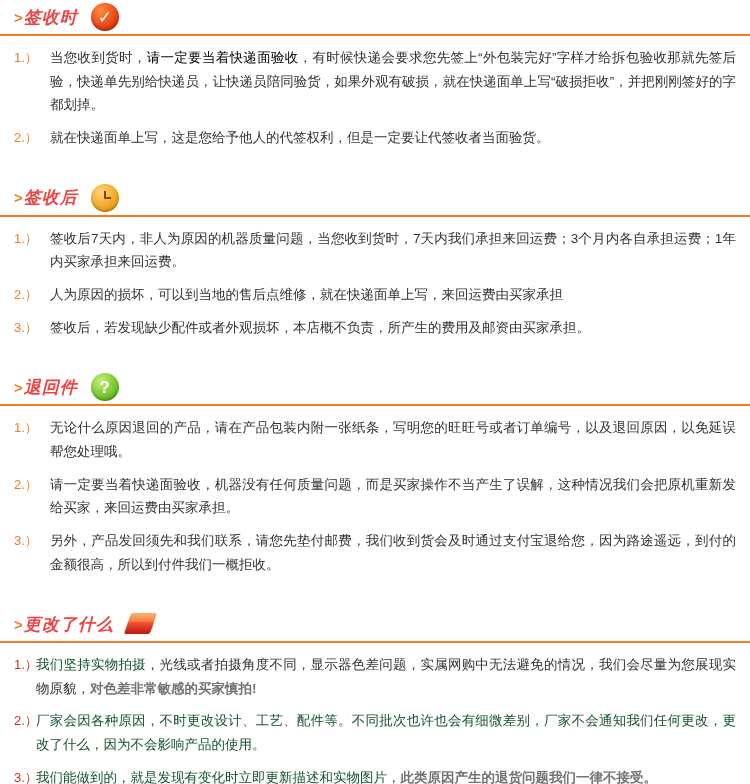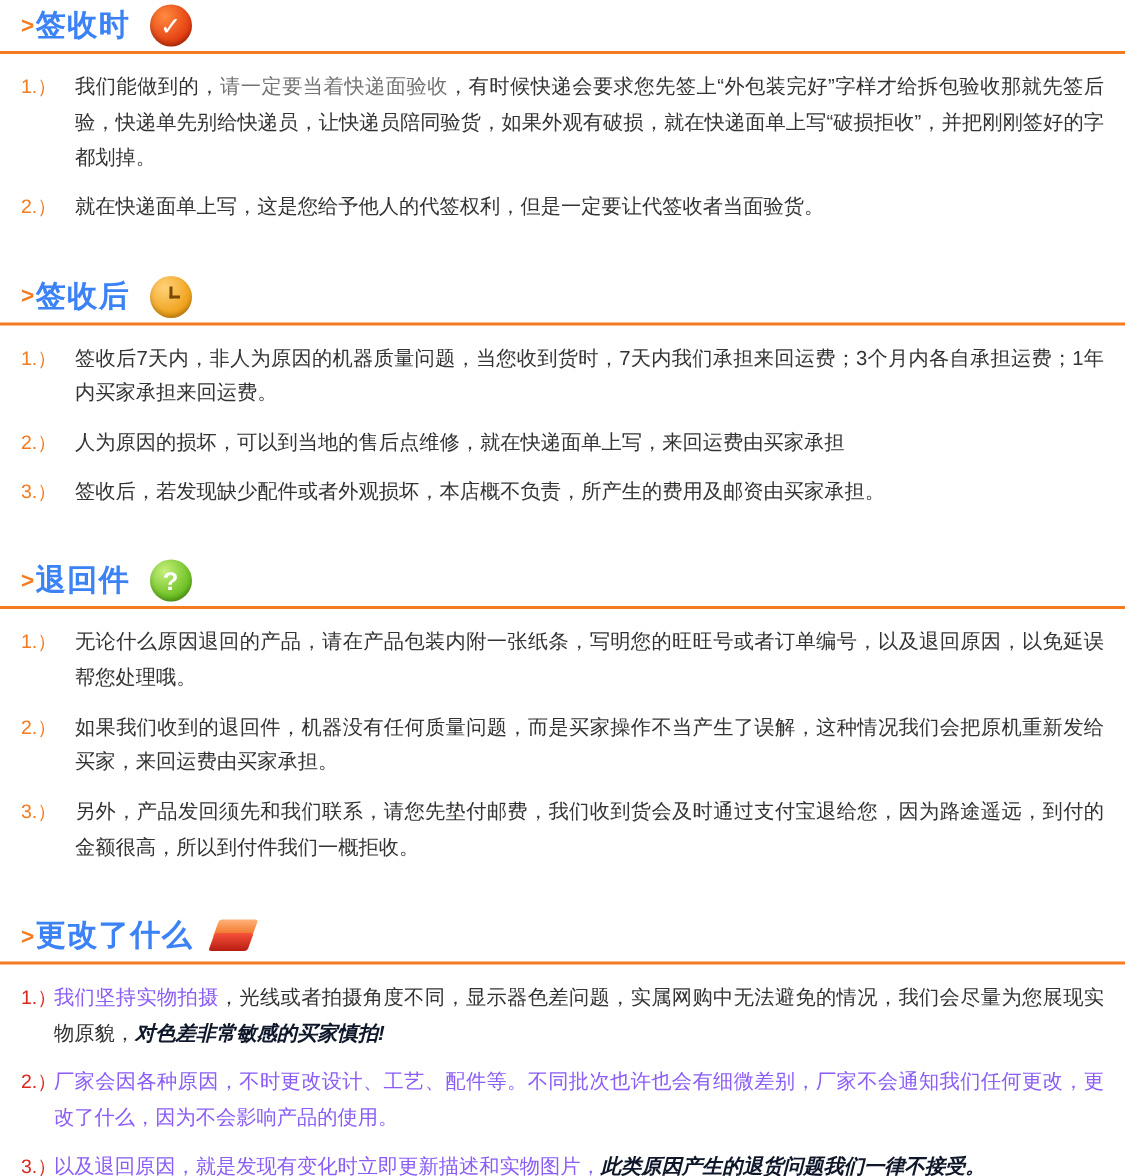--- a/index.html
+++ b/index.html
@@ -29,25 +29,26 @@
     box-sizing: border-box;
   }
   .sec-head .arrow {
     color: #f47b20;
     font-size: 15px;
     font-weight: bold;
     line-height: 1;
     margin-right: 1px;
   }
   .sec-title {
-    color: #3b82f6;
-    font-size: 20px;
+    color: #ef4444;
+    font-size: 17px;
     font-weight: bold;
     letter-spacing: 1px;
     line-height: 1;
+    font-style: italic;
   }
   .sec-icon {
     margin-left: 12px;
     width: 30px;
     height: 30px;
     display: inline-flex;
     align-items: center;
     justify-content: center;
     flex: none;
   }
@@ -74,36 +75,35 @@
     width: 36px;
     font-size: 13px;
     padding-top: 1px;
     letter-spacing: 0px;
   }
   .item .txt {
     flex: 1;
     text-align: justify;
   }
   .item .txt .hl {
-    color: #737373;
+    color: #000000;
   }
   .sec-color .item .num {
     width: 22px;
     color: #d92b1c;
   }
   .sec-color .item .txt {
     color: #333;
   }
   .sec-color .item .txt .hlred {
-    color: #0f172a;
+    color: #737373;
     font-weight: bold;
-    font-style: italic;
   }
   .sec-color .item .txt .lead {
-    color: #8b5cf6;
+    color: #14532d;
   }
   .spacer-md { height: 14px; }
 
   
   .icon-check {
     width: 28px; height: 28px; border-radius: 50%;
     background: radial-gradient(circle at 35% 28%, #ff8a3d 0%, #e23a0f 70%, #b02806 100%);
     display: flex; align-items: center; justify-content: center;
     box-shadow: inset 0 -2px 3px rgba(0,0,0,.25);
   }
@@ -149,21 +149,21 @@
         <span class="icon-check">
             <span>✓</span>
           </span>
       </span>
     </div>
     <div class="divider"></div>
     <div class="sec-body">
       <div class="item">
         <div class="num">1.）</div>
         <div class="txt">
-          <span>我们能做到的，</span><span class="hl">请一定要当着快递面验收</span><span>，有时候快递会要求您先签上“外包装完好”字样才给拆包验收那就先签后验，快递单先别给快递员，让快递员陪同验货，如果外观有破损，就在快递面单上写“破损拒收”，并把刚刚签好的字都划掉。</span>
+          <span>当您收到货时，</span><span class="hl">请一定要当着快递面验收</span><span>，有时候快递会要求您先签上“外包装完好”字样才给拆包验收那就先签后验，快递单先别给快递员，让快递员陪同验货，如果外观有破损，就在快递面单上写“破损拒收”，并把刚刚签好的字都划掉。</span>
         </div>
       </div>
       <div class="item">
         <div class="num">2.）</div>
         <div class="txt">就在快递面单上写，这是您给予他人的代签权利，但是一定要让代签收者当面验货。</div>
       </div>
     </div>
   </div>
 
   <div class="spacer-md"></div>
@@ -206,21 +206,21 @@
       </span>
     </div>
     <div class="divider"></div>
     <div class="sec-body">
       <div class="item">
         <div class="num">1.）</div>
         <div class="txt">无论什么原因退回的产品，请在产品包装内附一张纸条，写明您的旺旺号或者订单编号，以及退回原因，以免延误帮您处理哦。</div>
       </div>
       <div class="item">
         <div class="num">2.）</div>
-        <div class="txt">如果我们收到的退回件，机器没有任何质量问题，而是买家操作不当产生了误解，这种情况我们会把原机重新发给买家，来回运费由买家承担。</div>
+        <div class="txt">请一定要当着快递面验收，机器没有任何质量问题，而是买家操作不当产生了误解，这种情况我们会把原机重新发给买家，来回运费由买家承担。</div>
       </div>
       <div class="item">
         <div class="num">3.）</div>
         <div class="txt">另外，产品发回须先和我们联系，请您先垫付邮费，我们收到货会及时通过支付宝退给您，因为路途遥远，到付的金额很高，所以到付件我们一概拒收。</div>
       </div>
     </div>
   </div>
 
   <div class="spacer-md"></div>
 
@@ -245,19 +245,19 @@
       </div>
       <div class="item">
         <div class="num">2.）</div>
         <div class="txt">
           <span class="lead">厂家会因各种原因，不时更改设计、工艺、配件等。不同批次也许也会有细微差别，厂家不会通知我们任何更改，更改了什么，因为不会影响产品的使用。</span>
         </div>
       </div>
       <div class="item">
         <div class="num">3.）</div>
         <div class="txt">
-          <span class="lead">以及退回原因，就是发现有变化时立即更新描述和实物图片，</span><span class="hlred">此类原因产生的退货问题我们一律不接受。</span>
+          <span class="lead">我们能做到的，就是发现有变化时立即更新描述和实物图片，</span><span class="hlred">此类原因产生的退货问题我们一律不接受。</span>
         </div>
       </div>
     </div>
   </div>
 
 </div>
 
 </body></html>

